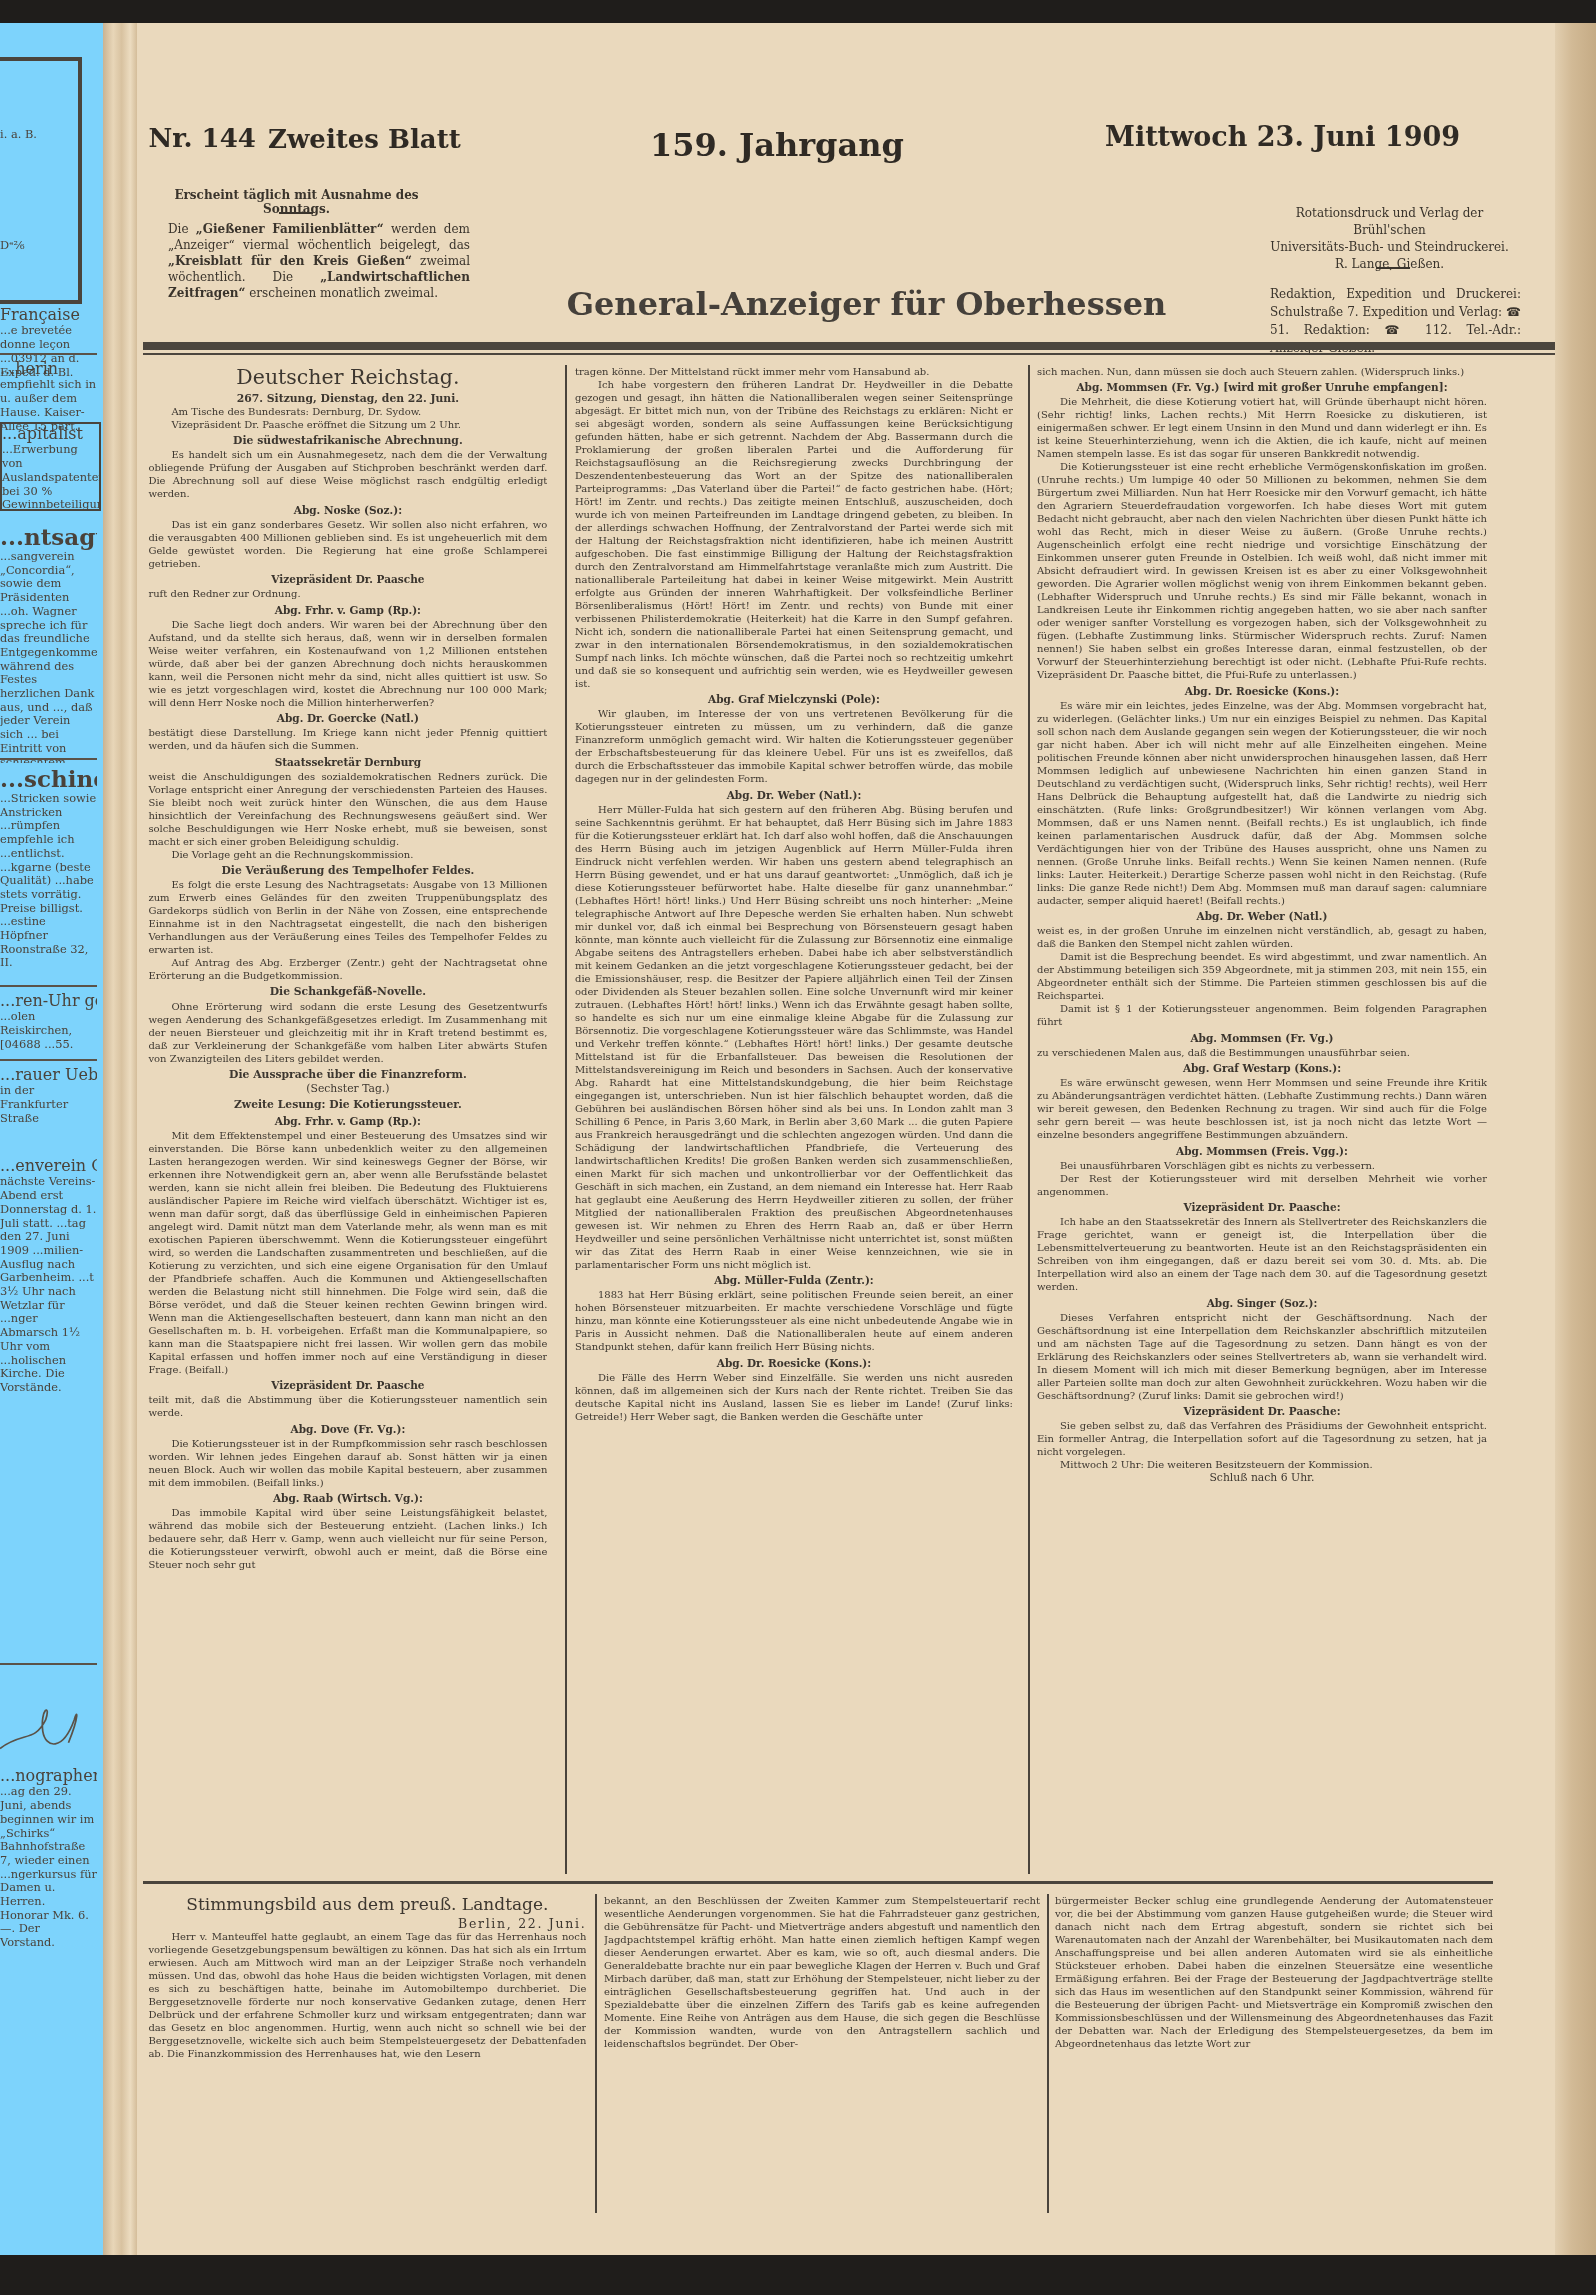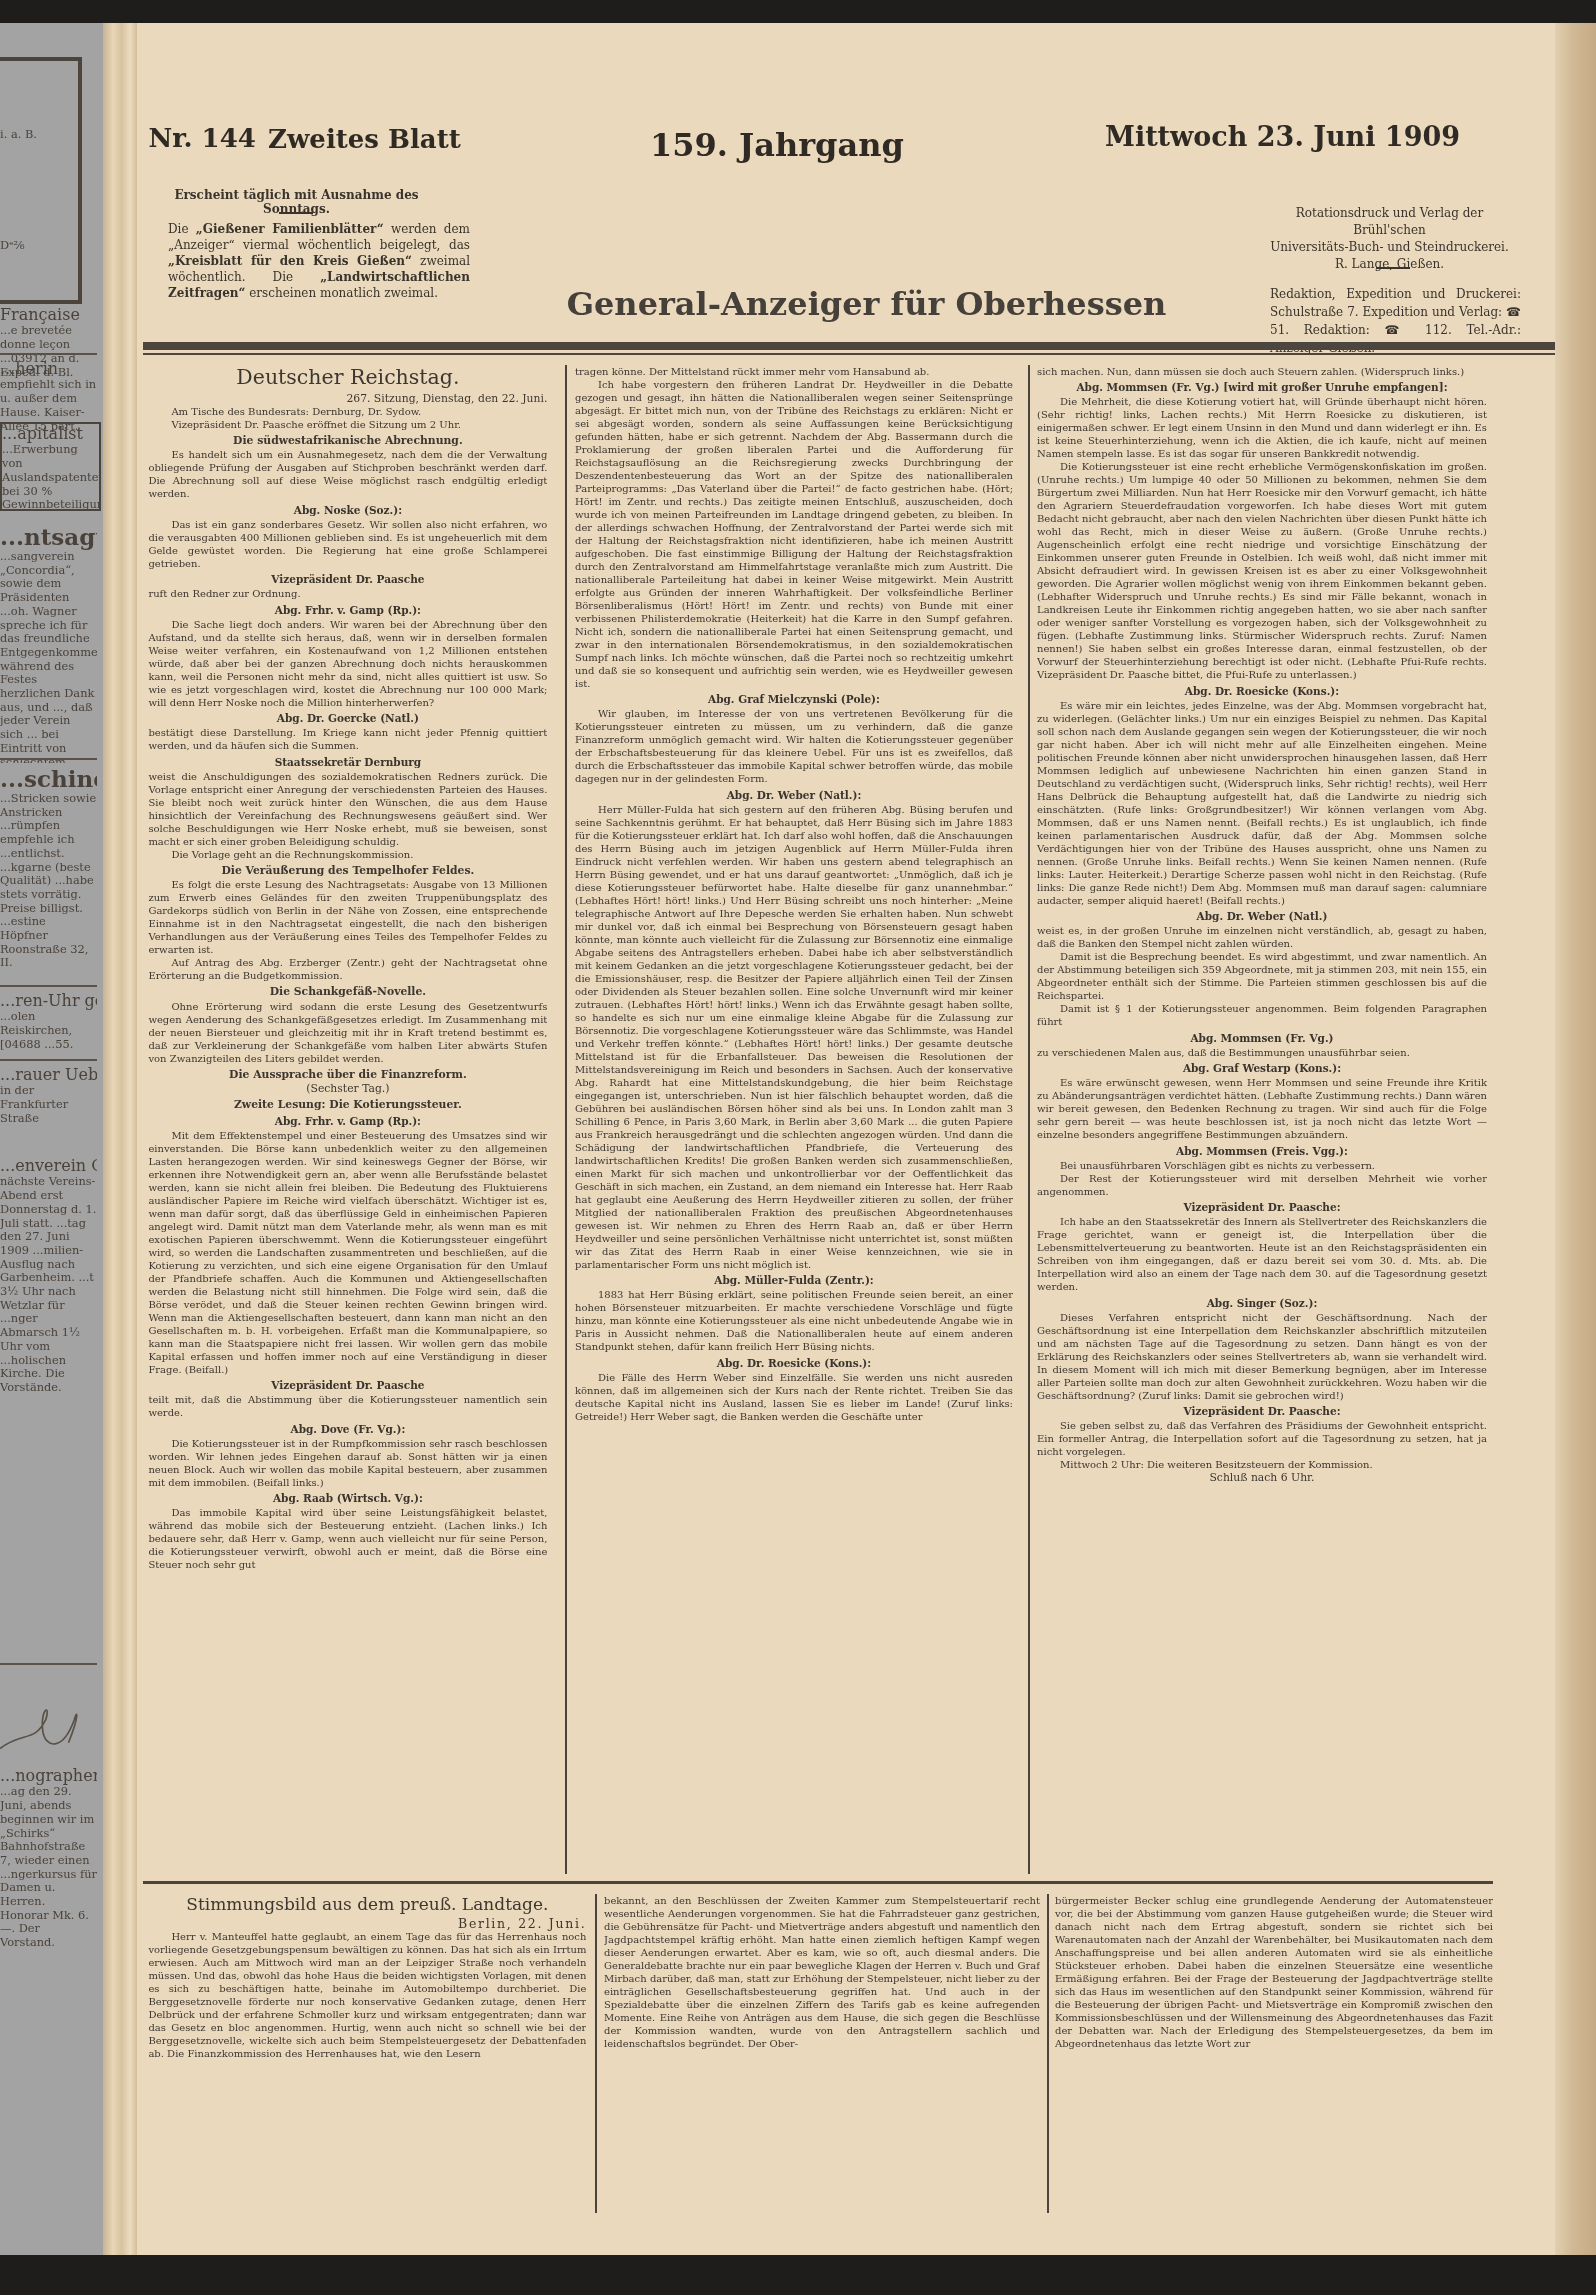--- a/index.html
+++ b/index.html
@@ -8,21 +8,21 @@
     background: #1c1a18;
     font-family: "DejaVu Serif", serif;
     color: #3a342c;
     position: relative;
   }
   .binding-top { position: absolute; left: 0; top: 0; width: 1596px; height: 27px; background: #1f1d1b; }
   .binding-bottom { position: absolute; left: 0; top: 2255px; width: 1596px; height: 40px; background: #1f1d1b; }
   
   .left-page {
     position: absolute; left: 0; top: 23px; width: 103px; height: 2238px;
-    background: #a3a3a3;
+    background: #7dd3fc;
     overflow: hidden;
   }
   .gutter {
     position: absolute; left: 103px; top: 23px; width: 34px; height: 2238px;
     background: linear-gradient(90deg, #c9b393 0%, #e8d6b8 30%, #d8c2a0 55%, #ecdcc0 80%, #d4bd9a 100%);
   }
   .right-edge {
     position: absolute; left: 1555px; top: 23px; width: 42px; height: 2238px;
     background: linear-gradient(90deg, #e2cfb0 0%, #d2ba96 40%, #c4aa84 100%);
   }
@@ -152,21 +152,21 @@
       <div>R. Lange, Gießen.</div>
     </div>
     <div class="small-rule" style="left:1239px; top:244px; width:34px;"></div>
     <div class="kontakt">Redaktion, Expedition und Druckerei: Schulstraße 7. Expedition und Verlag: ☎ 51. Redaktion: ☎ 112. Tel.-Adr.: Anzeiger Gießen.</div>
   </div>
   <div class="mast-rule-thick"></div>
   <div class="mast-rule-thin"></div>
 
   <div class="col" style="left:11.4px; top:339px; width:399px; height:1515px;">
     <div class="h1">Deutscher Reichstag.</div>
-    <div class="meta" style="font-weight:normal;text-align:right;">267. Sitzung, Dienstag, den 22. Juni.</div>
+    <div class="meta" style="font-weight:bold;">267. Sitzung, Dienstag, den 22. Juni.</div>
     <p>Am Tische des Bundesrats: Dernburg, Dr. Sydow.</p>
     <p>Vizepräsident Dr. Paasche eröffnet die Sitzung um 2 Uhr.</p>
     <div class="h2">Die südwestafrikanische Abrechnung.</div>
     <p>Es handelt sich um ein Ausnahmegesetz, nach dem die der Verwaltung obliegende Prüfung der Ausgaben auf Stichproben beschränkt werden darf. Die Abrechnung soll auf diese Weise möglichst rasch endgültig erledigt werden.</p>
     <div class="speaker">Abg. Noske (Soz.):</div>
     <p>Das ist ein ganz sonderbares Gesetz. Wir sollen also nicht erfahren, wo die verausgabten 400 Millionen geblieben sind. Es ist ungeheuerlich mit dem Gelde gewüstet worden. Die Regierung hat eine große Schlamperei getrieben.</p>
     <div class="speaker">Vizepräsident Dr. Paasche</div>
     <p style="text-indent:0">ruft den Redner zur Ordnung.</p>
     <div class="speaker">Abg. Frhr. v. Gamp (Rp.):</div>
     <p>Die Sache liegt doch anders. Wir waren bei der Abrechnung über den Aufstand, und da stellte sich heraus, daß, wenn wir in derselben formalen Weise weiter verfahren, ein Kostenaufwand von 1,2 Millionen entstehen würde, daß aber bei der ganzen Abrechnung doch nichts herauskommen kann, weil die Personen nicht mehr da sind, nicht alles quittiert ist usw. So wie es jetzt vorgeschlagen wird, kostet die Abrechnung nur 100 000 Mark; will denn Herr Noske noch die Million hinterherwerfen?</p>

